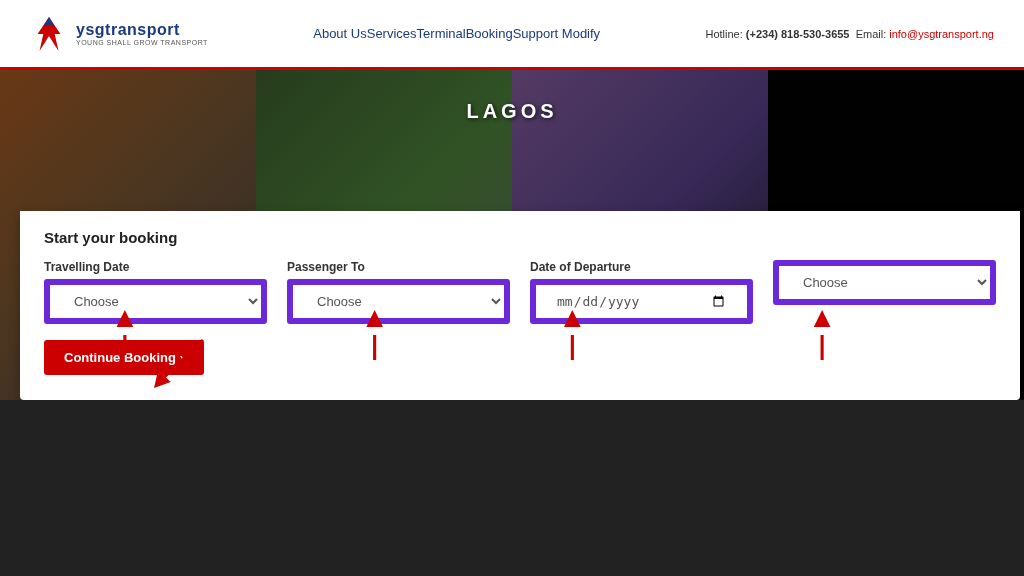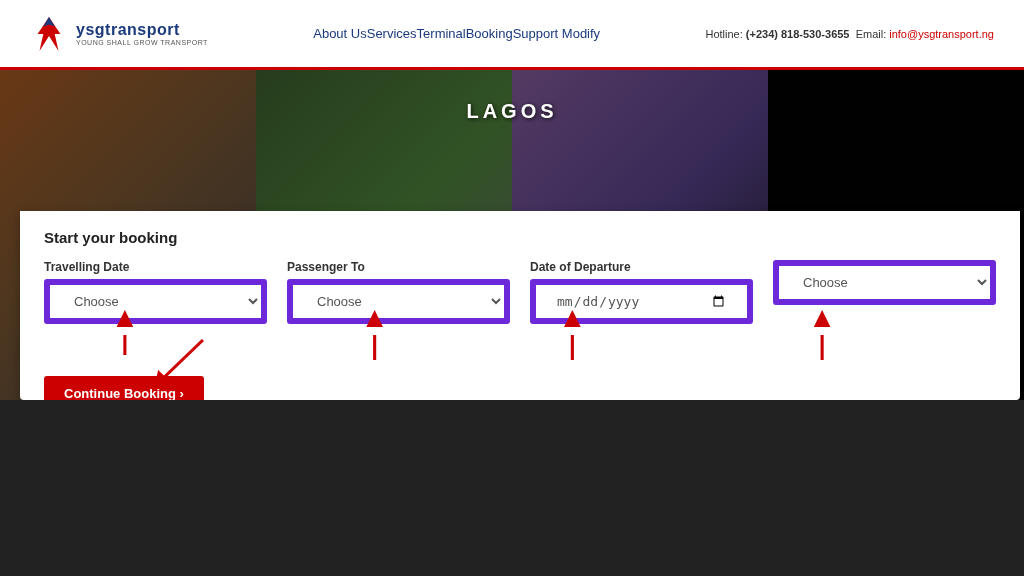--- a/index.html
+++ b/index.html
@@ -313,21 +313,21 @@
           <option>Choose</option>
           <option>1</option>
           <option>2</option>
           <option>3</option>
           <option>4</option>
           <option>5</option>
         </select>
       </div>
     </div>
     <div style="position:relative; height: 40px;">
-      <button class="continue-btn" style="position:absolute; top:0; left:0;margin-top:36px;">Continue Booking ›</button>
+      <button class="continue-btn" style="position:absolute; top:0; left:0;">Continue Booking ›</button>
     </div>
   </div>
 
   <svg class="arrows-overlay" viewBox="0 0 984 330" preserveAspectRatio="none">
 
     <g fill="#cc0000">
 
       <line x1="195" y1="270" x2="155" y2="310" stroke="#cc0000" stroke-width="3"></line>
       <polygon points="148,318 152,300 164,312"></polygon>
 

